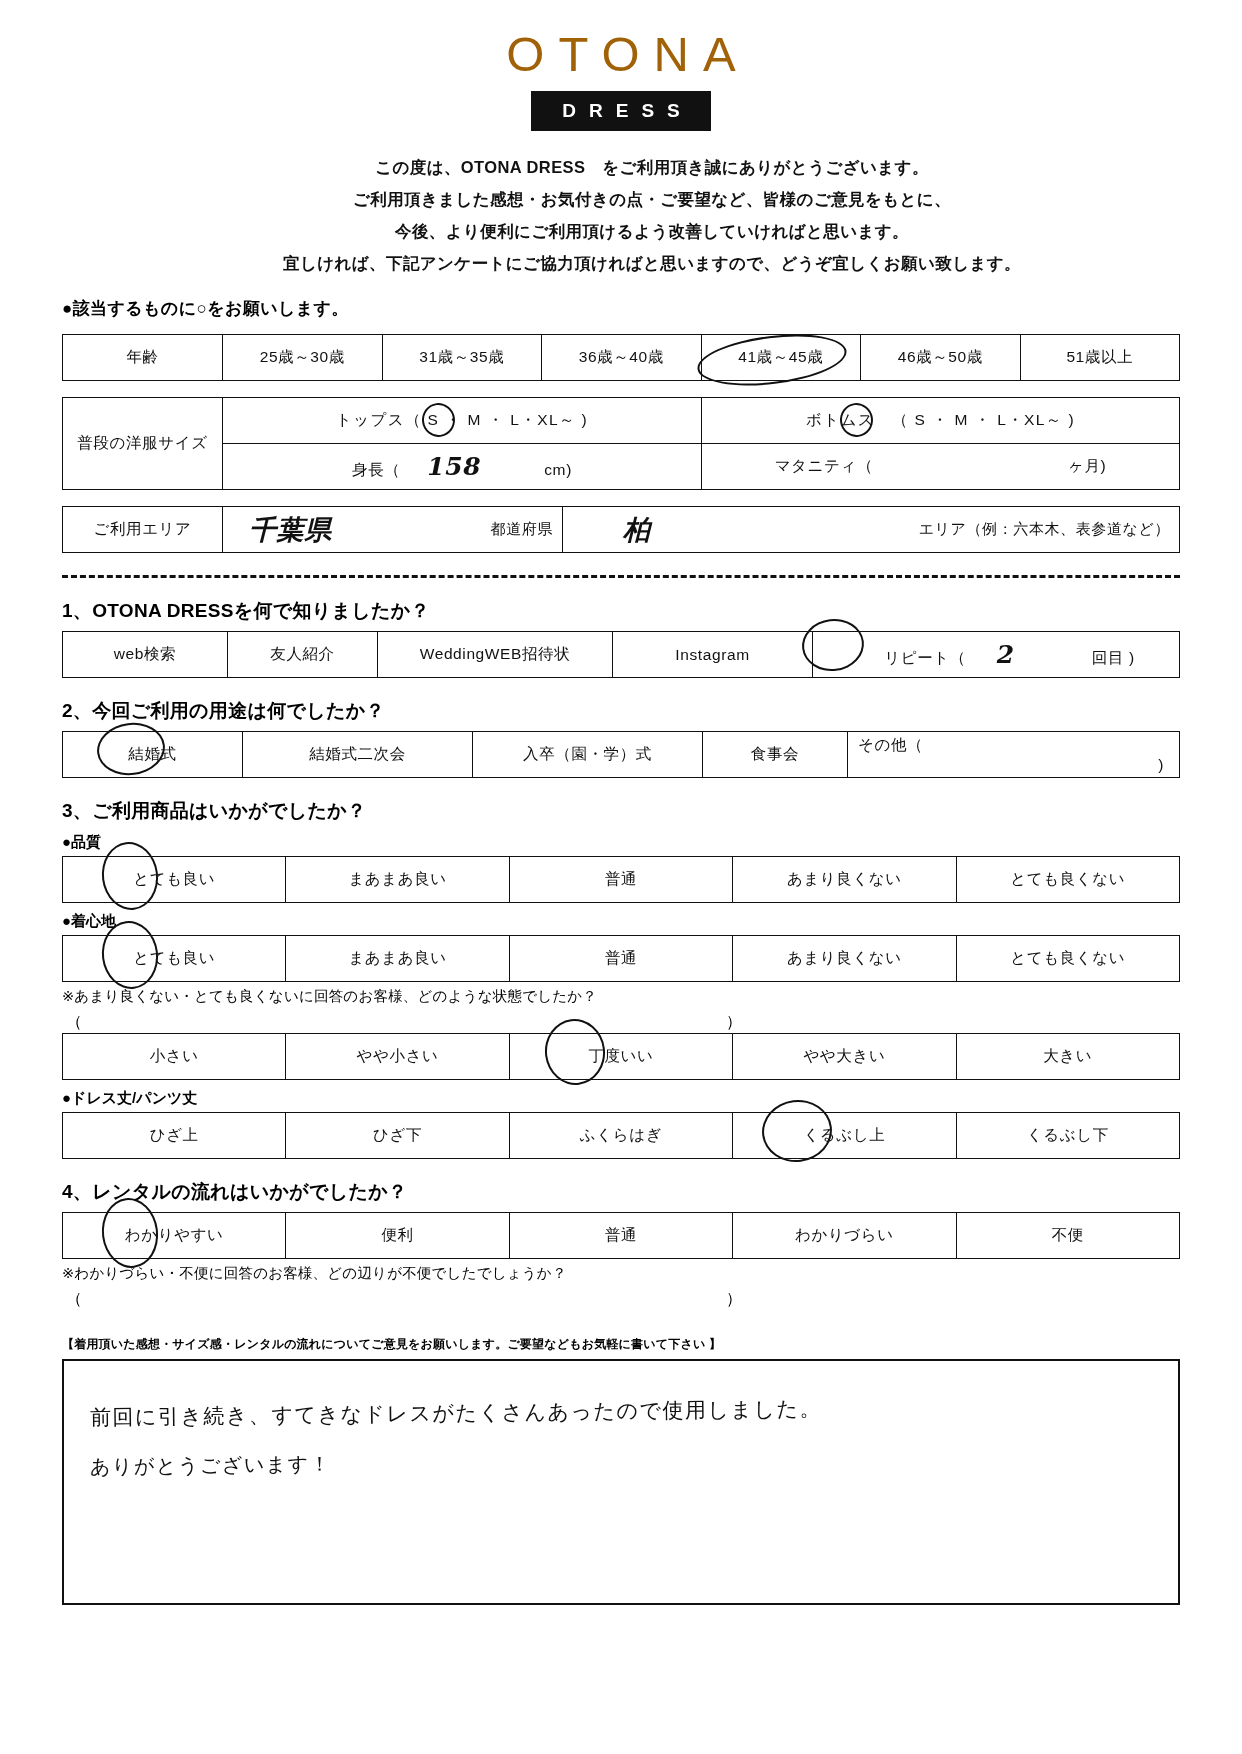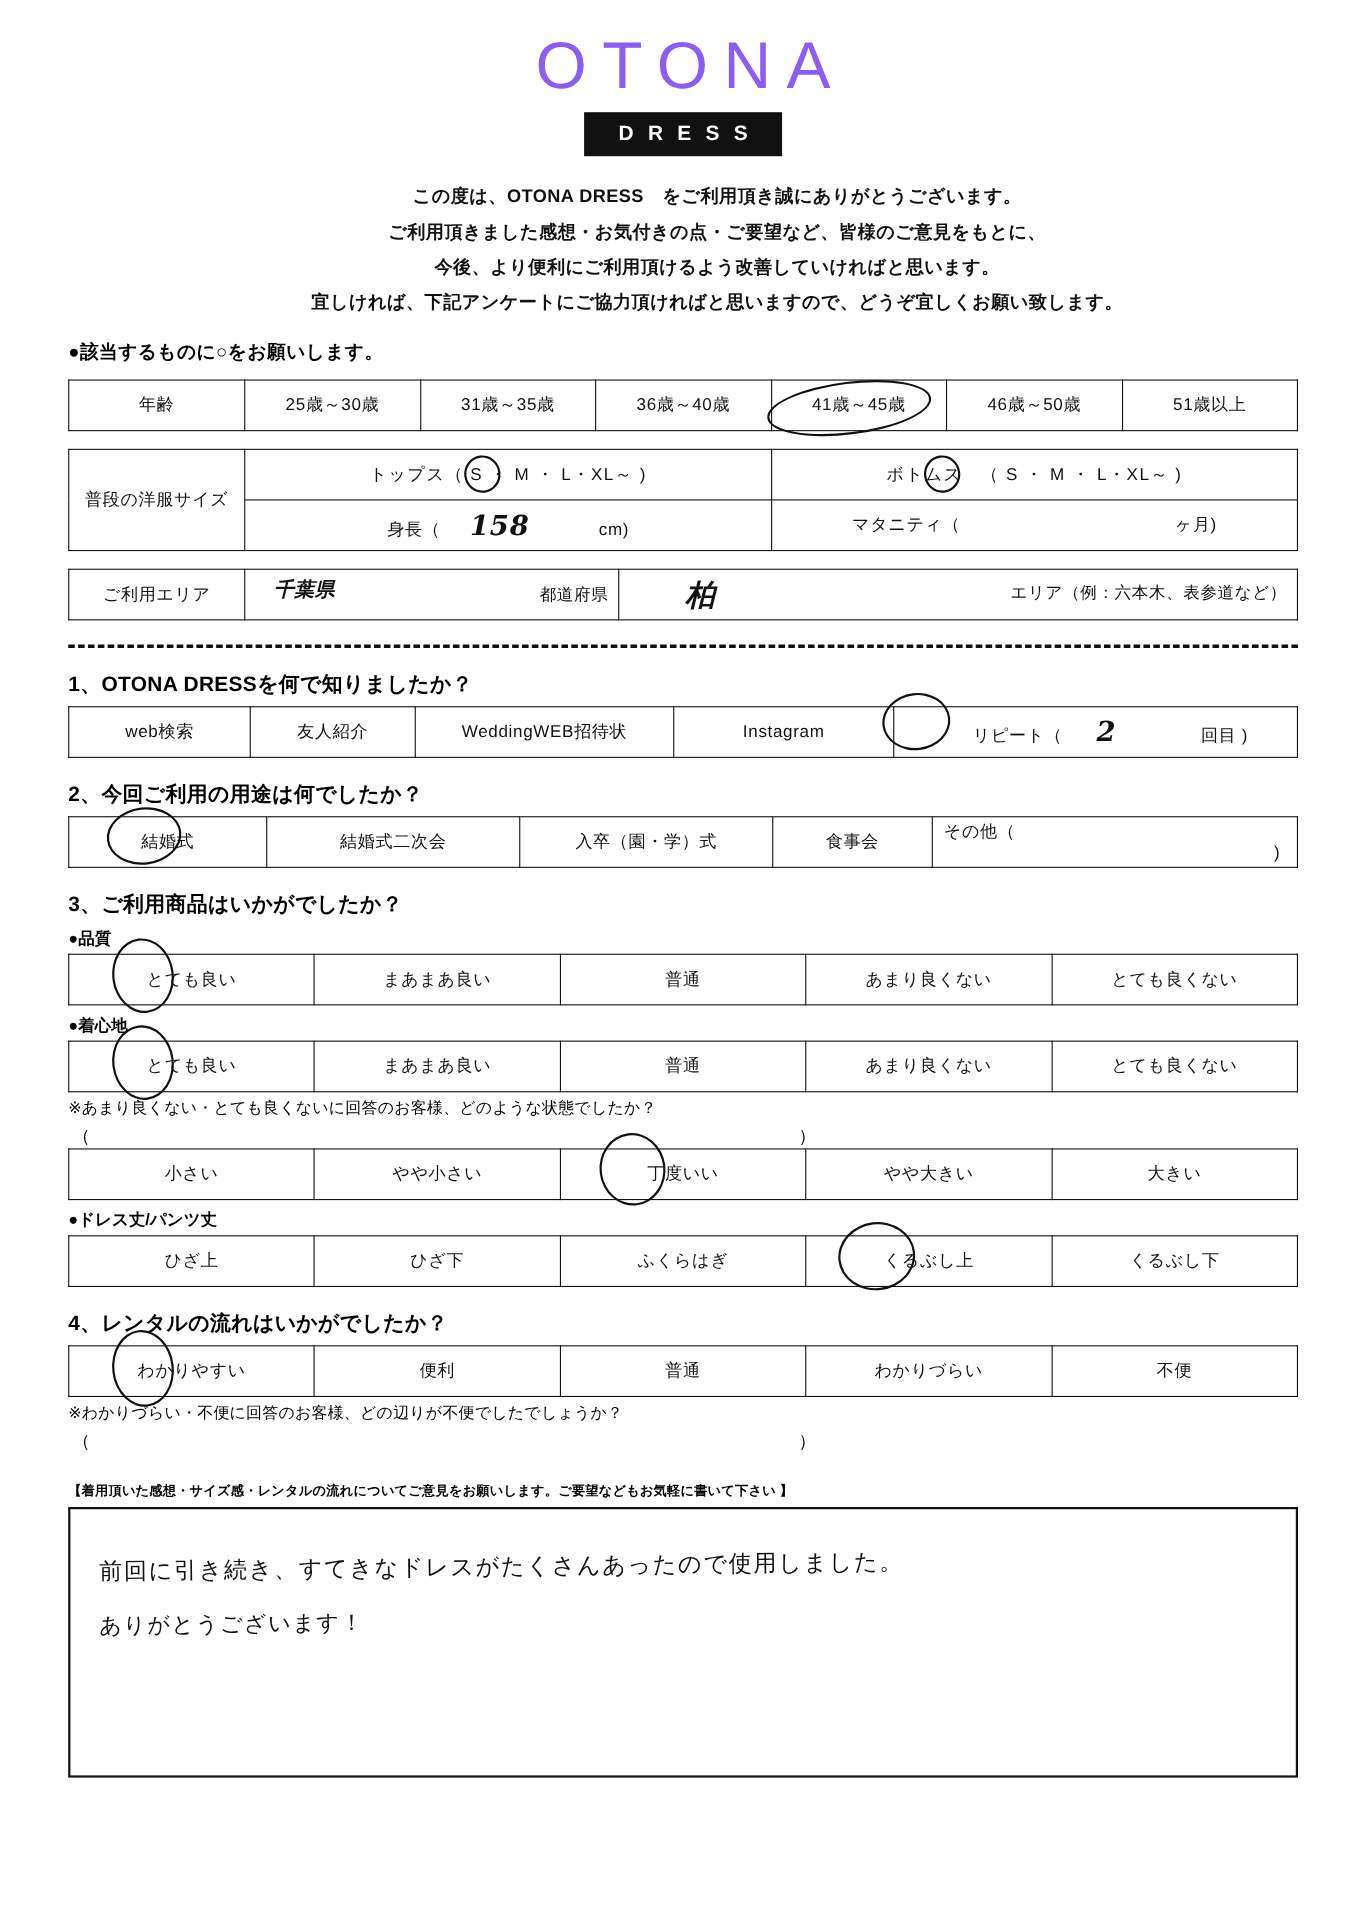--- a/index.html
+++ b/index.html
@@ -11,25 +11,25 @@
     font-family: "Liberation Sans", "DejaVu Sans", sans-serif;
     color: #000;
     position: relative;
     overflow: hidden;
   }
   .page { position: relative; width: 1242px; height: 1754px; padding: 0; }
 
   
   .brand { text-align: center; padding-top: 30px; }
   .brand-name {
-    font-size: 60px;
+    font-size: 49px;
     letter-spacing: 14px;
     font-weight: 400;
     font-family: "Liberation Sans", sans-serif;
-    color: #8b5cf6;
+    color: #a16207;
     line-height: 1;
     padding-left: 14px;
   }
   .brand-sub {
     display: inline-block;
     background: #111;
     color: #fff;
     font-size: 19px;
     letter-spacing: 13px;
     padding: 9px 18px 9px 31px;
@@ -210,21 +210,21 @@
     <div class="circ" style="left:778px; top:6px; width:33px; height:34px;"></div>
   </div>
 
 
   <div class="tblwrap sp">
     <table class="grid">
       <tbody>
           <tr>
         <td class="lbl" style="width:160px">ご利用エリア</td>
         <td style="width:340px; text-align:left; padding-left:26px">
-          <span class="hw" style="font-size:18px">千葉県</span>
+          <span class="hw" style="font-size:27px">千葉県</span>
           <span style="float:right; padding-right:8px; font-size:15px; line-height:34px">都道府県</span>
         </td>
         <td style="text-align:left; padding-left:60px">
           <span class="hw" style="font-size:27px">柏</span>
           <span style="float:right; padding-right:8px; font-size:15px; line-height:34px">エリア（例：六本木、表参道など）</span>
         </td>
       </tr>
     </tbody>
       </table>
   </div>

